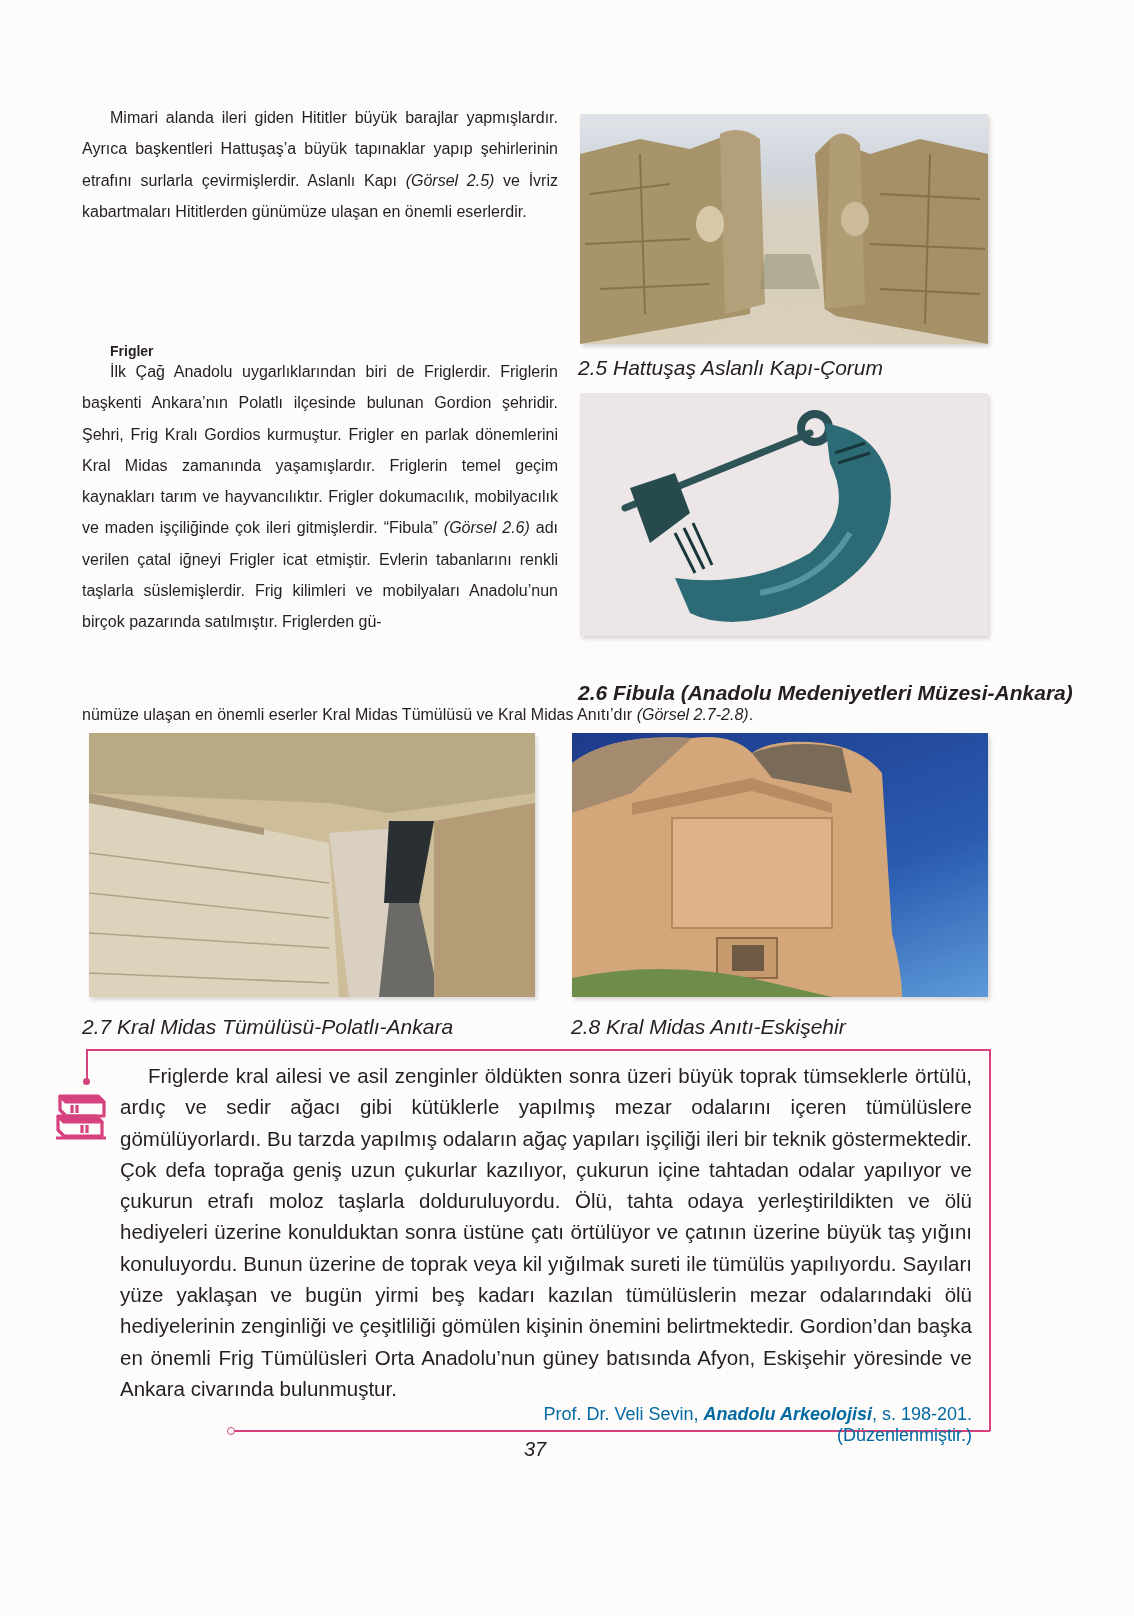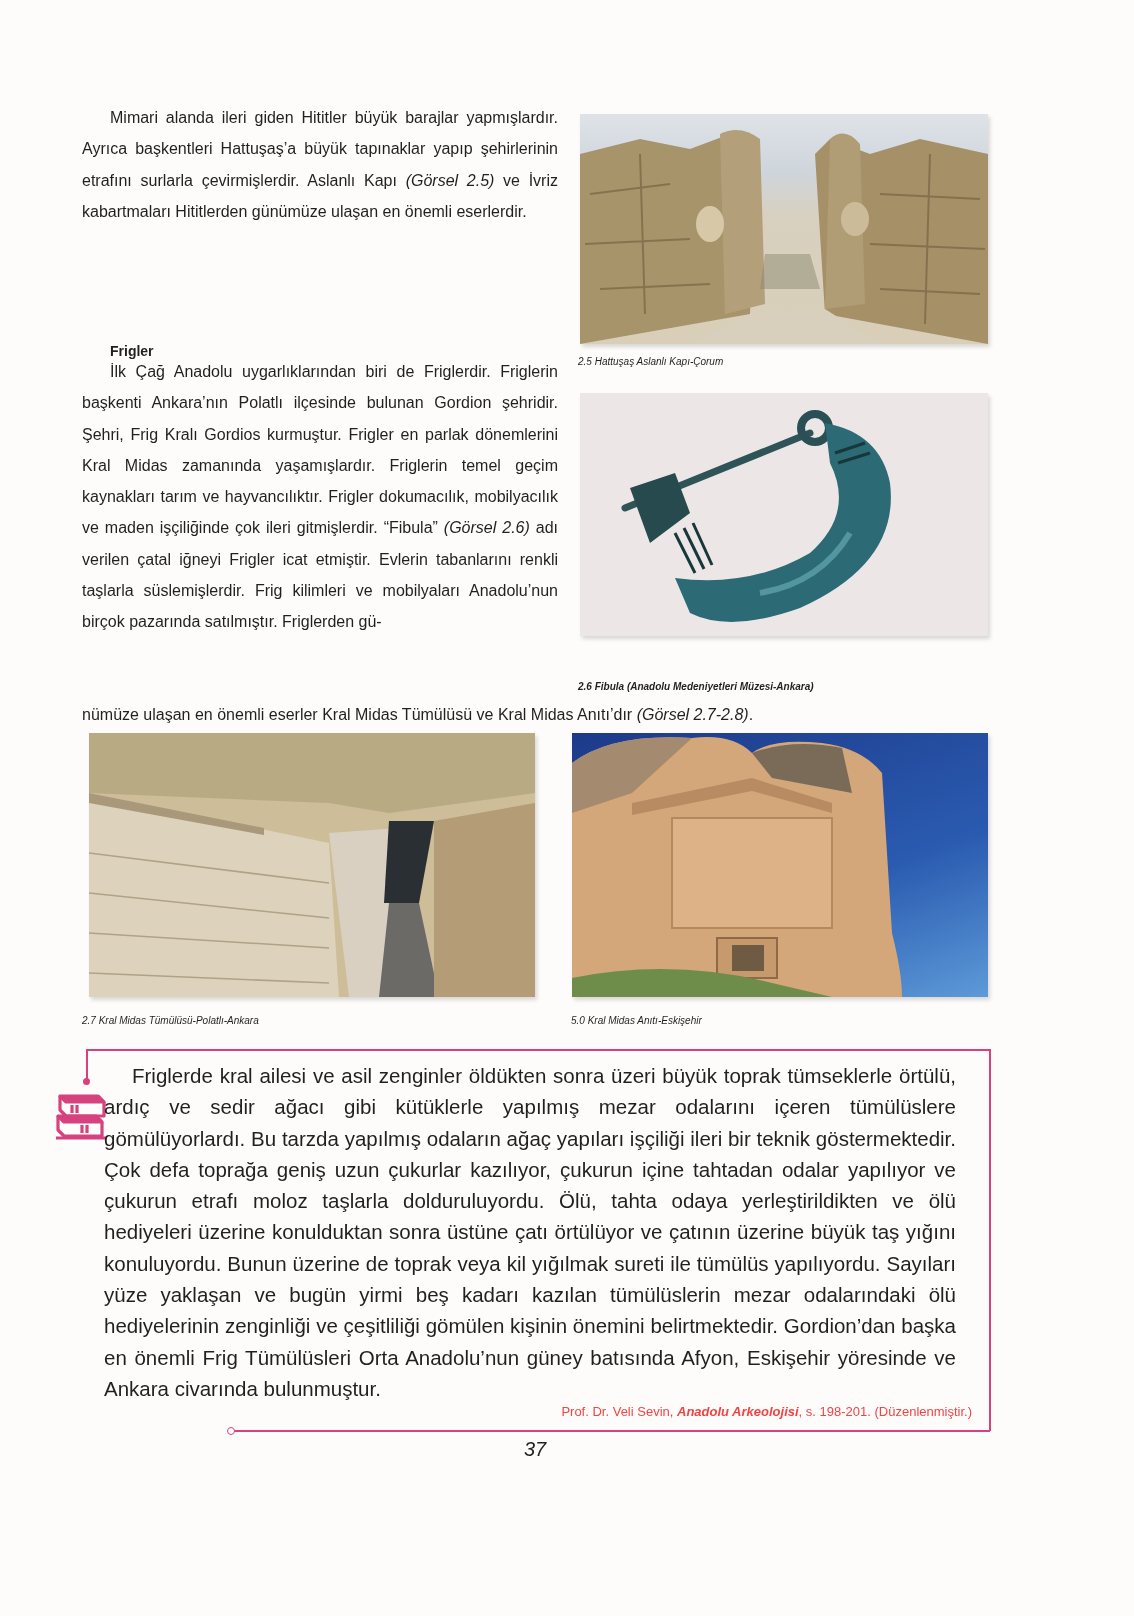--- a/index.html
+++ b/index.html
@@ -4,26 +4,26 @@
 <style>
   html,body{margin:0;padding:0;}
   body{width:1134px;height:1616px;background:#fdfcfb;position:relative;overflow:hidden;
        font-family:"Liberation Sans",sans-serif;color:#231f20;}
   .abs{position:absolute;}
   .para{font-size:16px;line-height:31.3px;text-align:justify;}
   .para p{margin:0;}
   .indent{text-indent:28px;}
   .heading{font-weight:bold;font-size:14px;margin-top:47px;}
   em{font-style:italic;}
-  .caption{font-style:italic;font-size:10px;color:#231f20;}
+  .caption{font-style:italic;font-size:21px;color:#231f20;}
   .photo{position:absolute;box-shadow:2px 3px 4px rgba(0,0,0,0.15);overflow:hidden;}
   .box-text{font-size:20.5px;line-height:31.3px;text-align:justify;}
   .box-text p{margin:0;text-indent:28px;}
   .pink{background:#d6427e;}
-  .source{font-size:13px;color:#ef4444;}
+  .source{font-size:18px;color:#0369a1;}
   .source b{font-style:italic;}
   .pageno{font-size:20px;font-style:italic;}
 </style>
 </head>
 <body>
 
 <div class="abs para" style="left:82px;top:102px;width:476px;">
   <p class="indent"><span>Mimari alanda ileri giden Hititler büyük barajlar yapmışlardır. Ayrıca başkentleri Hattuşaş’a büyük tapınaklar yapıp şehirlerinin etrafını surlarla çevirmişlerdir. Aslanlı Kapı </span><em>(Görsel 2.5)</em><span> ve İvriz kabartmaları Hititlerden günümüze ulaşan en önemli eserlerdir.</span></p>
 </div>
 
@@ -98,21 +98,21 @@
     <path d="M0 30 Q40 0 120 5 Q160 0 180 20 Q200 5 250 10 Q290 15 310 40 L320 200 Q330 240 330 264 L0 264 Z" fill="#d4a77a"></path>
     <path d="M0 30 Q40 0 120 5 L60 60 L0 80 Z" fill="#a48a6e"></path>
     <path d="M180 20 Q220 5 270 15 L280 60 L200 45 Z" fill="#7a6a58"></path>
     <path d="M60 70 L180 45 L260 70 L260 80 L180 58 L60 82 Z" fill="#b98b62"></path>
     <rect x="100" y="85" width="160" height="110" fill="#dcb286" stroke="#b6895d" stroke-width="2"></rect>
     <rect x="145" y="205" width="60" height="40" fill="#c79a6e" stroke="#8f6a48" stroke-width="2"></rect>
     <rect x="160" y="212" width="32" height="26" fill="#6f5a44"></rect>
     <path d="M0 245 Q100 225 200 250 L260 264 L0 264 Z" fill="#6f8d4a"></path>
   </svg>
 </div>
-<div class="abs caption" style="left:571px;top:1015px;">5.0 Kral Midas Anıtı-Eskişehir</div>
+<div class="abs caption" style="left:571px;top:1015px;">2.8 Kral Midas Anıtı-Eskişehir</div>
 
 <div class="abs pink" style="left:86px;top:1049px;width:904px;height:1.5px;"></div>
 <div class="abs pink" style="left:86px;top:1049px;width:1.5px;height:32px;"></div>
 <div class="abs" style="left:83px;top:1078px;width:7px;height:7px;border-radius:50%;background:#d6427e;"></div>
 <div class="abs pink" style="left:989px;top:1049px;width:1.5px;height:382px;"></div>
 <div class="abs pink" style="left:234px;top:1430px;width:756px;height:1.5px;"></div>
 <div class="abs" style="left:227px;top:1427px;width:6px;height:6px;border-radius:50%;border:1px solid #d6427e;background:#fff;"></div>
 
 <div class="abs" style="left:52px;top:1090px;width:60px;height:52px;">
   <svg width="60" height="52" viewBox="0 0 60 52">
@@ -123,21 +123,21 @@
         <line x1="25" y1="15" x2="25" y2="23"></line>
       <path d="M6 26 L44 26 L50 32 L12 32 Z" fill="#d6427e"></path>
       <path d="M6 26 L6 40 L12 46 L50 46 L50 32"></path>
       <line x1="30" y1="35" x2="30" y2="43"></line>
         <line x1="35" y1="35" x2="35" y2="43"></line>
       <line x1="4" y1="48" x2="54" y2="48"></line>
     </g>
   </svg>
 </div>
 
-<div class="abs box-text" style="left:104px;top:1060px;width:852px;">
+<div class="abs box-text" style="left:120px;top:1060px;width:852px;">
   <p>Friglerde kral ailesi ve asil zenginler öldükten sonra üzeri büyük toprak tümseklerle örtülü, ardıç ve sedir ağacı gibi kütüklerle yapılmış mezar odalarını içeren tümülüslere gömülüyorlardı. Bu tarzda yapılmış odaların ağaç yapıları işçiliği ileri bir teknik göstermektedir. Çok defa toprağa geniş uzun çukurlar kazılıyor, çukurun içine tahtadan odalar yapılıyor ve çukurun etrafı moloz taşlarla dolduruluyordu. Ölü, tahta odaya yerleştirildikten ve ölü hediyeleri üzerine konulduktan sonra üstüne çatı örtülüyor ve çatının üzerine büyük taş yığını konuluyordu. Bunun üzerine de toprak veya kil yığılmak sureti ile tümülüs yapılıyordu. Sayıları yüze yaklaşan ve bugün yirmi beş kadarı kazılan tümülüslerin mezar odalarındaki ölü hediyelerinin zenginliği ve çeşitliliği gömülen kişinin önemini belirtmektedir. Gordion’dan başka en önemli Frig Tümülüsleri Orta Anadolu’nun güney batısında Afyon, Eskişehir yöresinde ve Ankara civarında bulunmuştur.</p>
 </div>
 
 <div class="abs source" style="left:488px;top:1404px;width:484px;text-align:right;">
   <span>Prof. Dr. Veli Sevin, </span><b>Anadolu Arkeolojisi</b><span>, s. 198-201. (Düzenlenmiştir.)</span>
 </div>
 
 <div class="abs pageno" style="left:524px;top:1438px;">37</div>
 
 </body></html>

